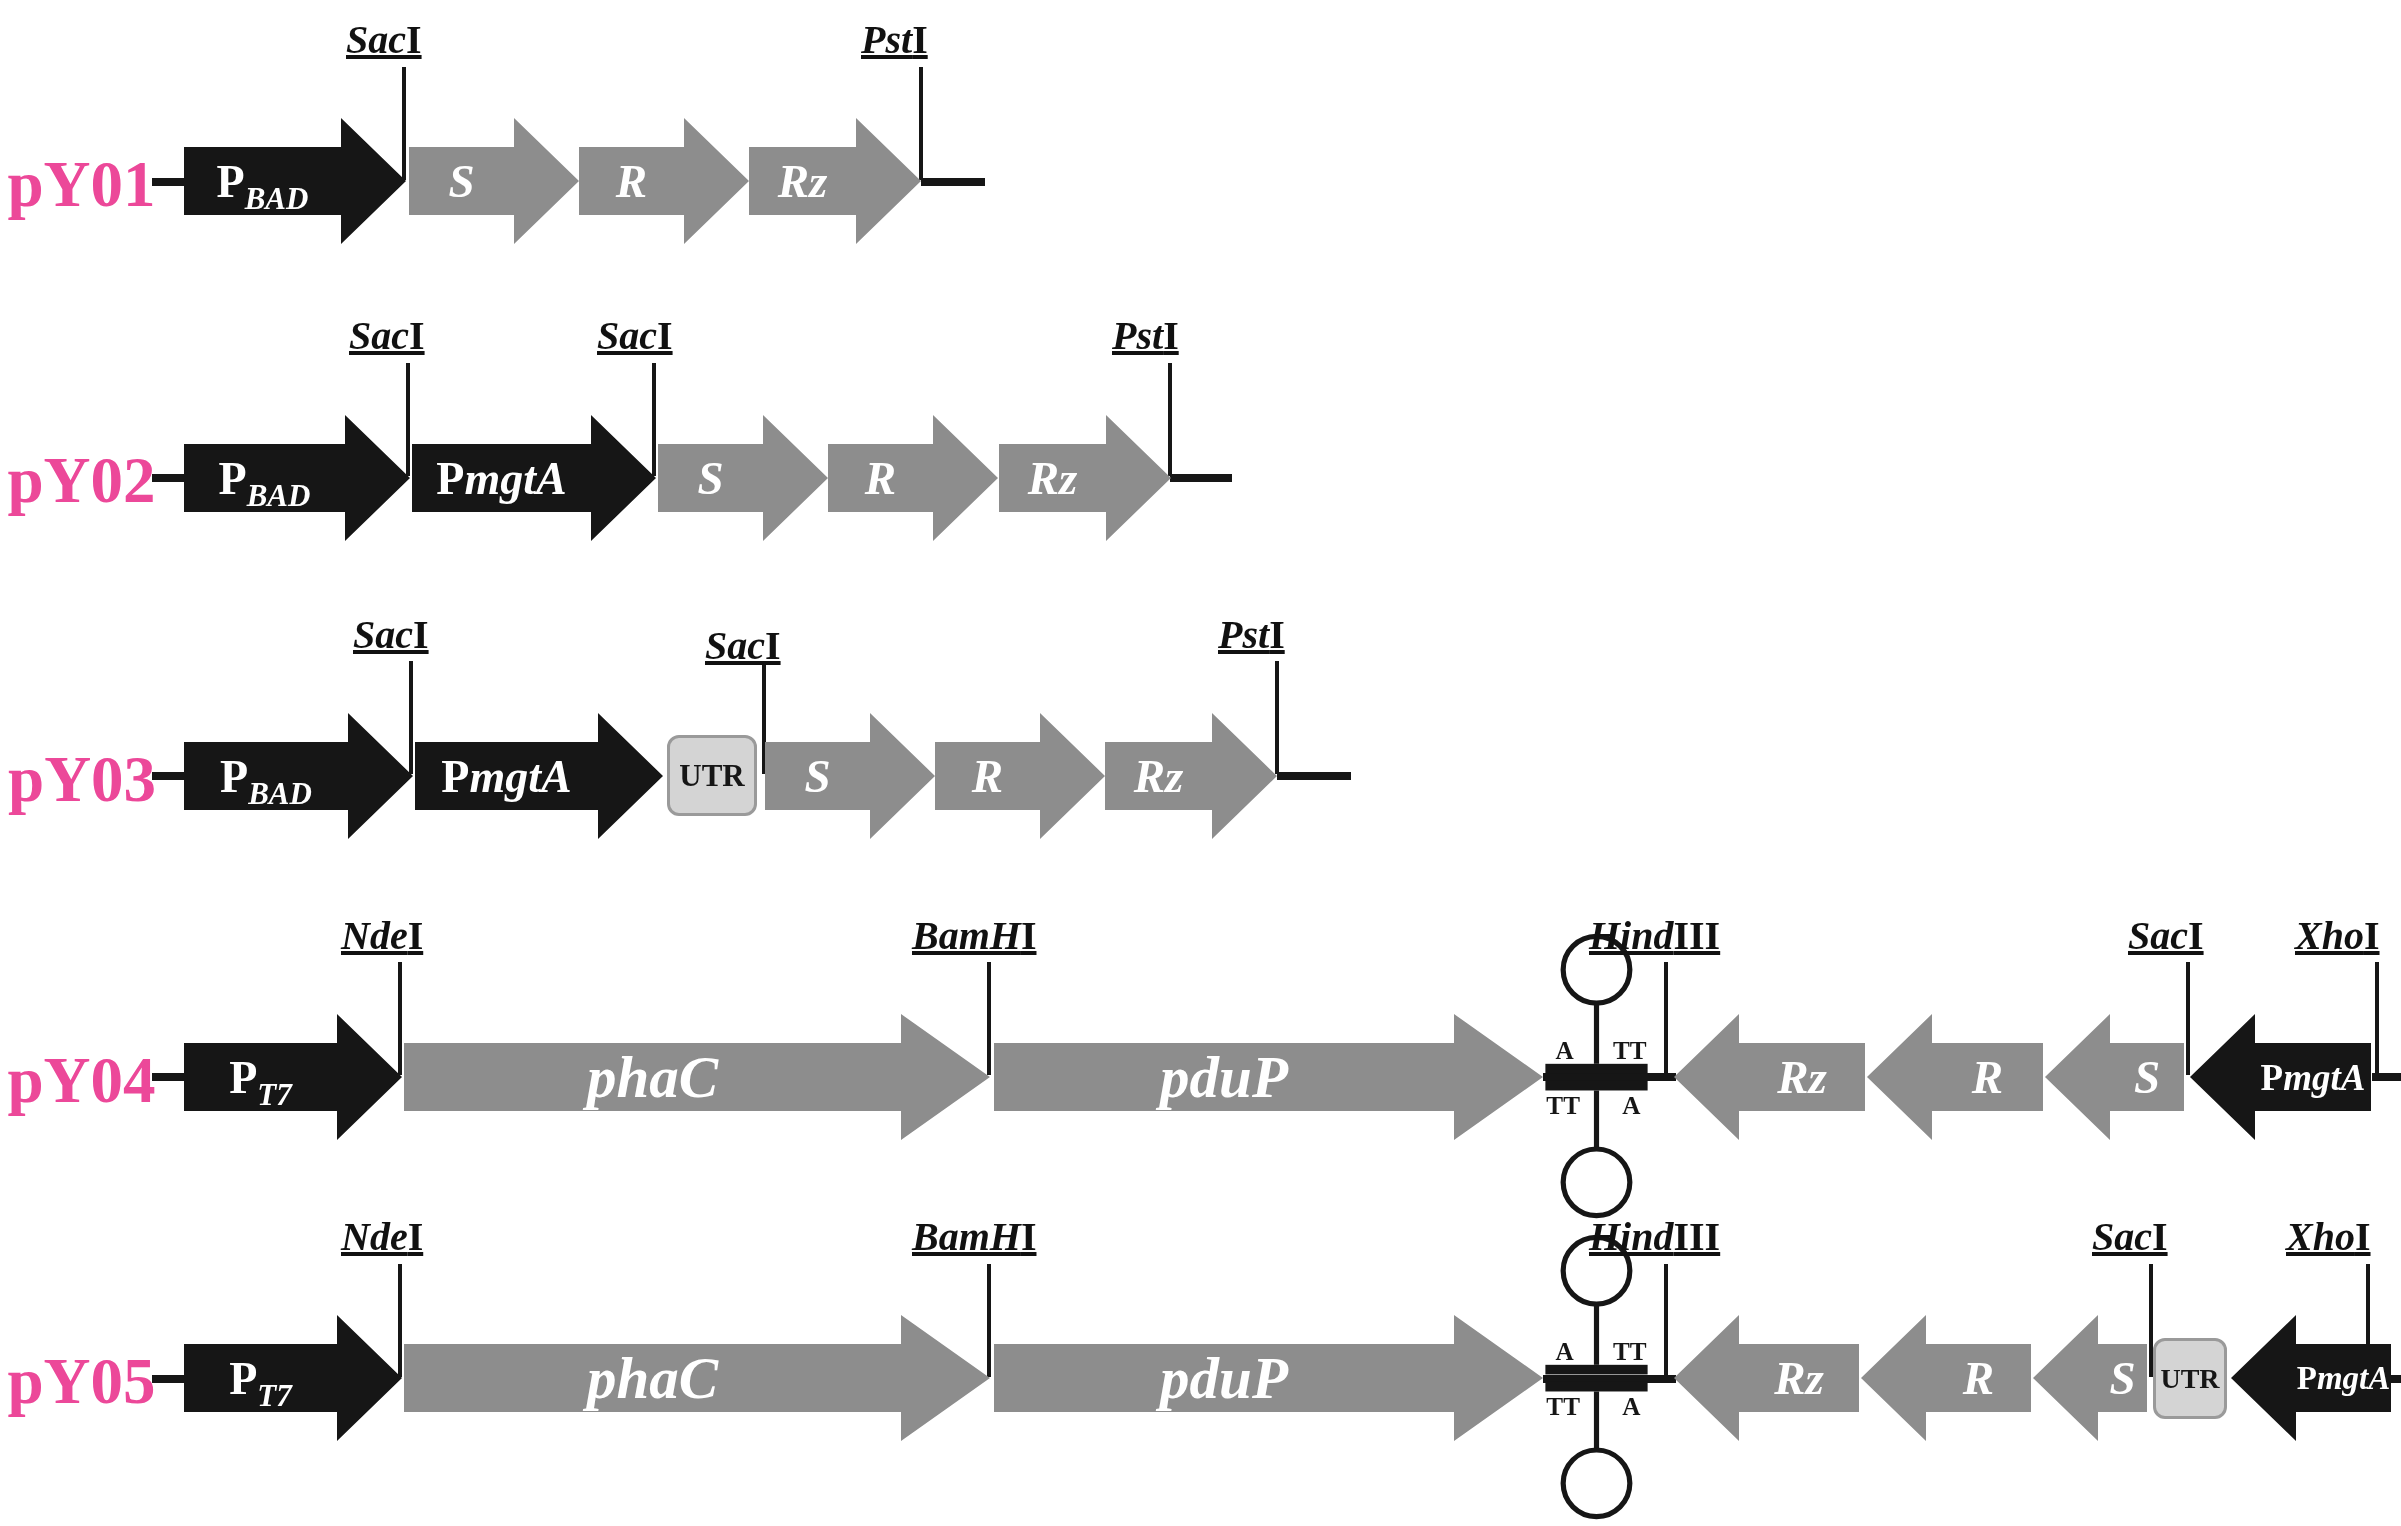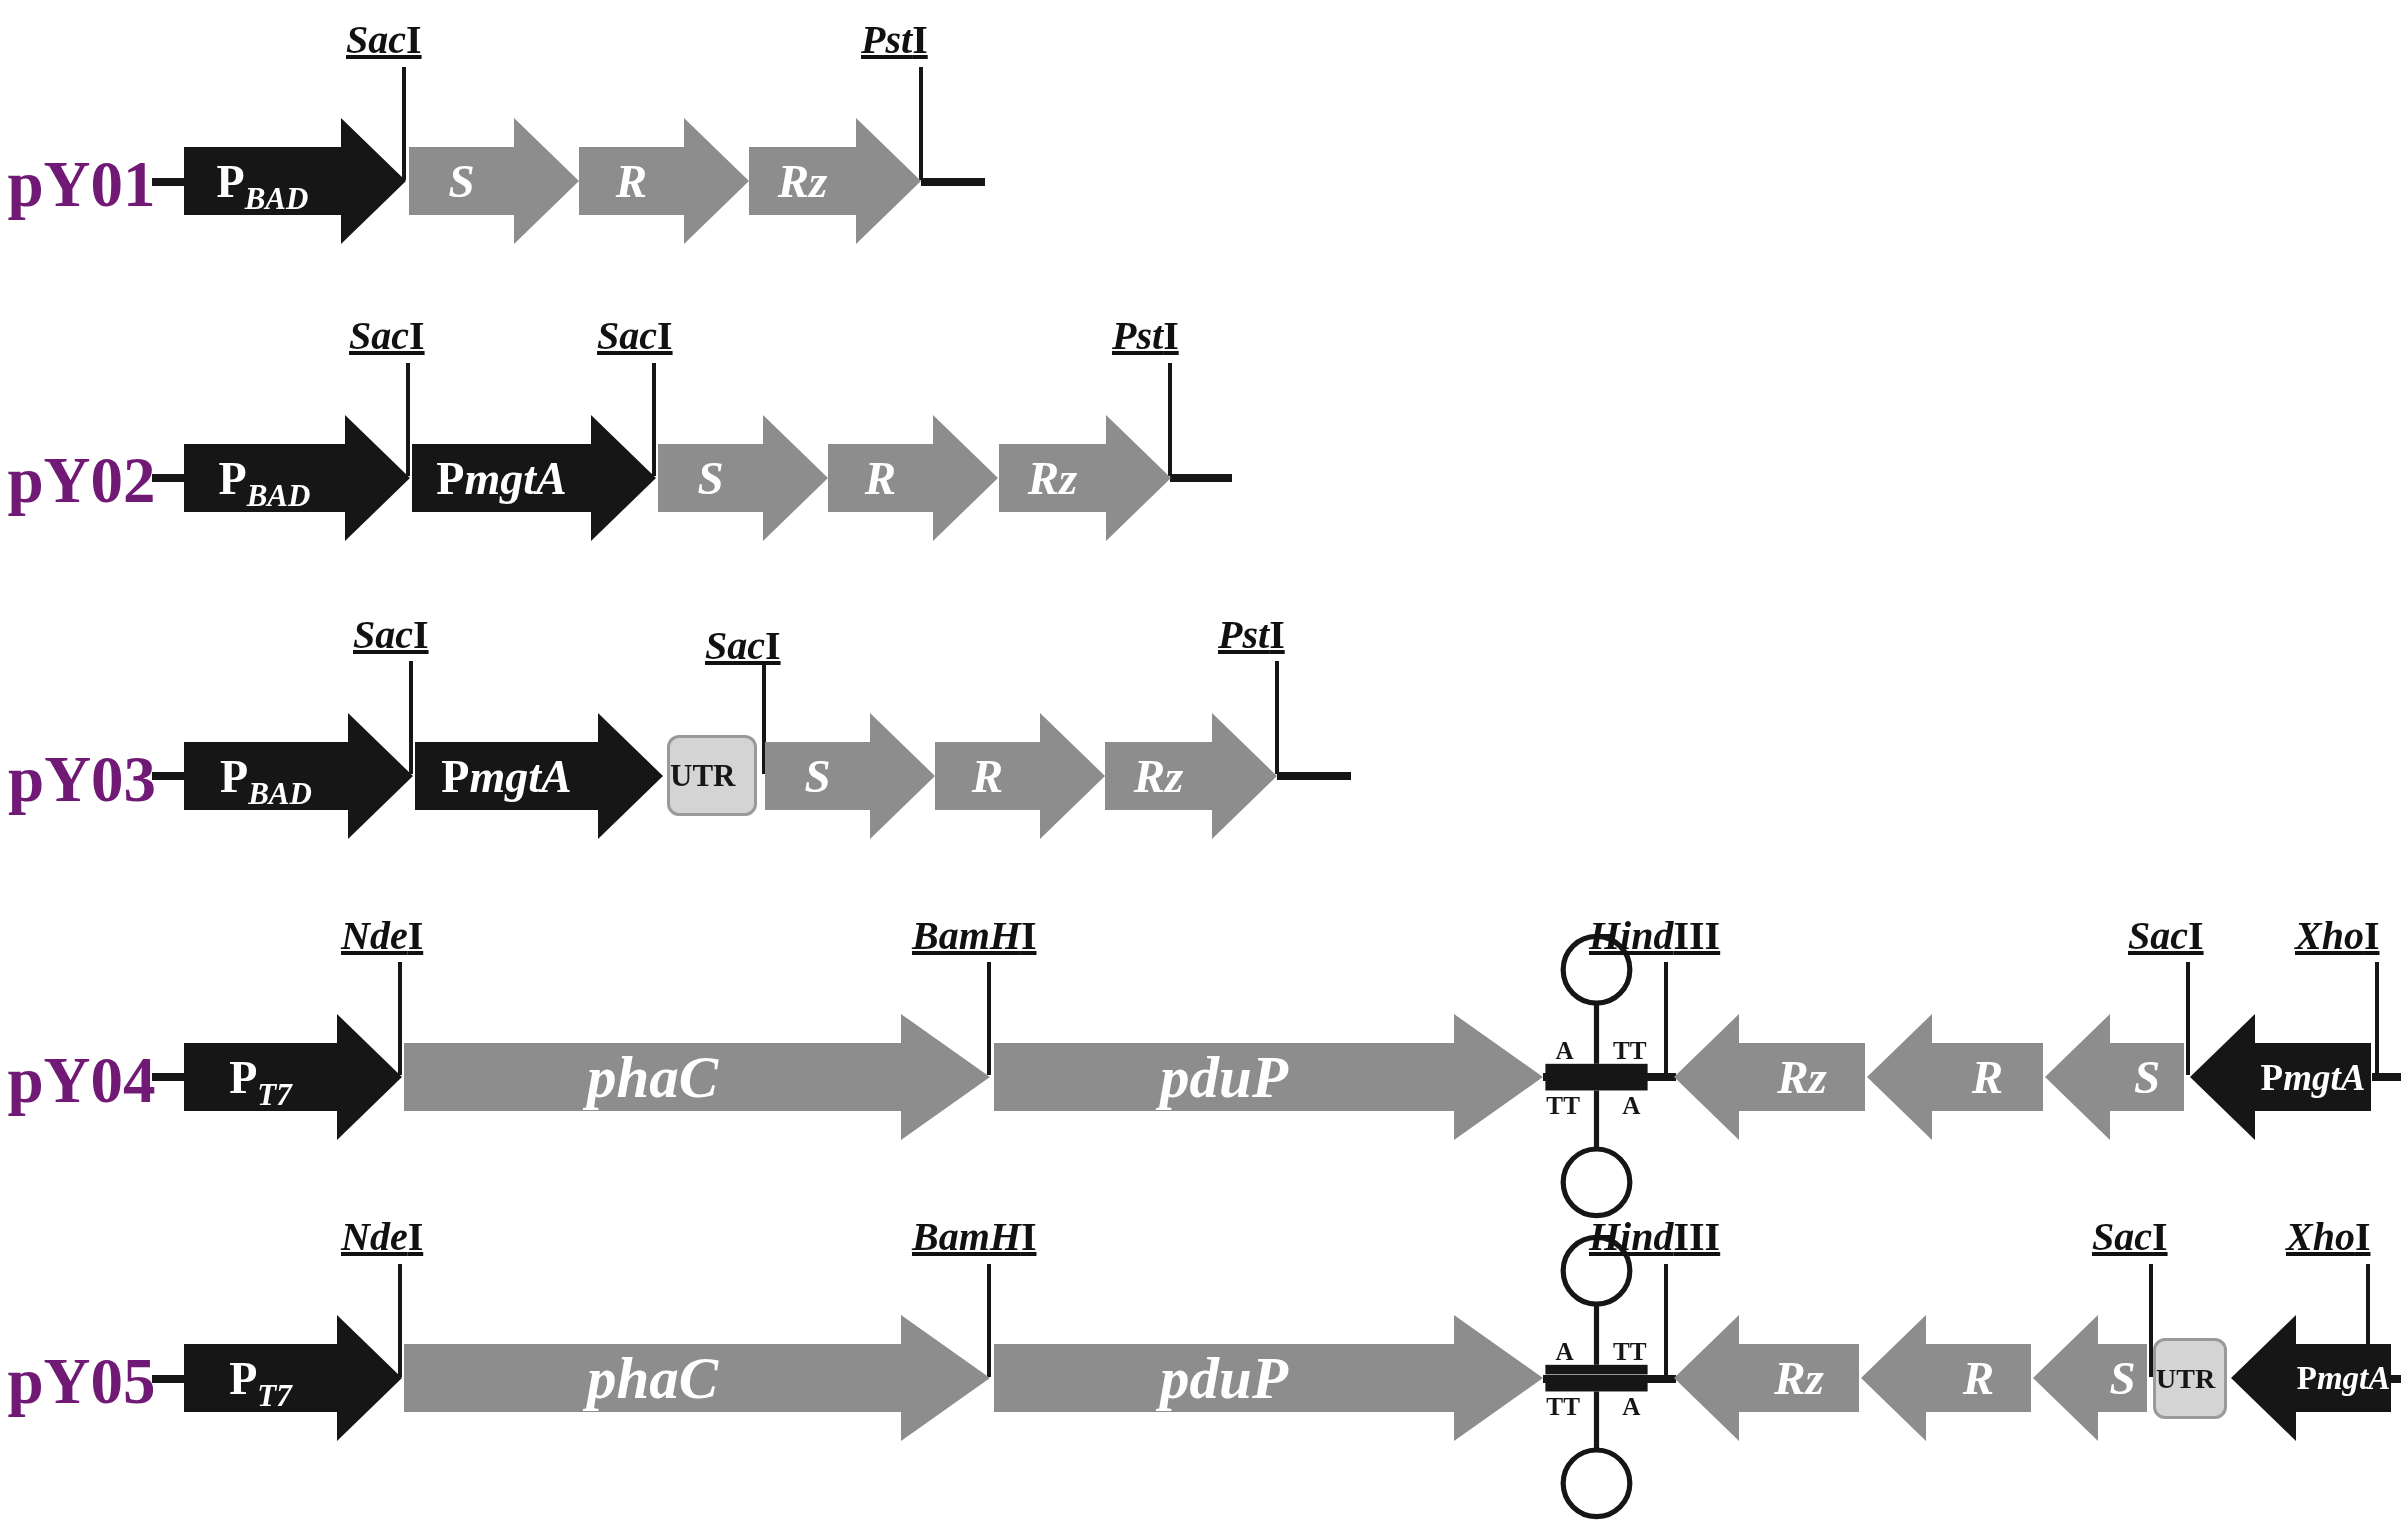--- a/index.html
+++ b/index.html
@@ -9,21 +9,21 @@
     width: 2401px;
     height: 1526px;
     background: #ffffff;
     overflow: hidden;
     font-family: "Liberation Serif", serif;
   }
   .row { position: absolute; inset: 0; }
   .cname {
     position: absolute;
     font: bold 65px "Liberation Serif", serif;
-    color: #701a75;
+    color: #ec4899;
     white-space: nowrap;
     z-index: 3;
   }
   .baseline {
     position: absolute;
     height: 8.1px;
     background: #161616;
     z-index: 0;
   }
   .tick {
@@ -71,21 +71,21 @@
   .plabel { font: bold 46px "Liberation Serif", serif; }
   .plabel .sub { font-style: italic; font-size: 31px; position: relative; top: 12px; }
   .plabel .gi { font-style: italic; }
   .utr {
     position: absolute;
     background: #d4d4d4;
     border: 3.7px solid #9a9a9a;
     border-radius: 12px;
     display: flex;
     align-items: center;
-    justify-content: flex-start;
+    justify-content: center;
     font: bold 31px "Liberation Serif", serif;
     color: #161616;
     z-index: 2;
   }
   .hairpin { position: absolute; z-index: 2; overflow: visible; }
   .hairpin .loop { fill: #ffffff; stroke: #161616; stroke-width: 7; }
   .hairpin .stem { stroke: #161616; stroke-width: 7; }
   .hairpin .bar { fill: #161616; }
   .hairpin text { font: bold 34px "Liberation Serif", serif; fill: #161616; }
 </style>

